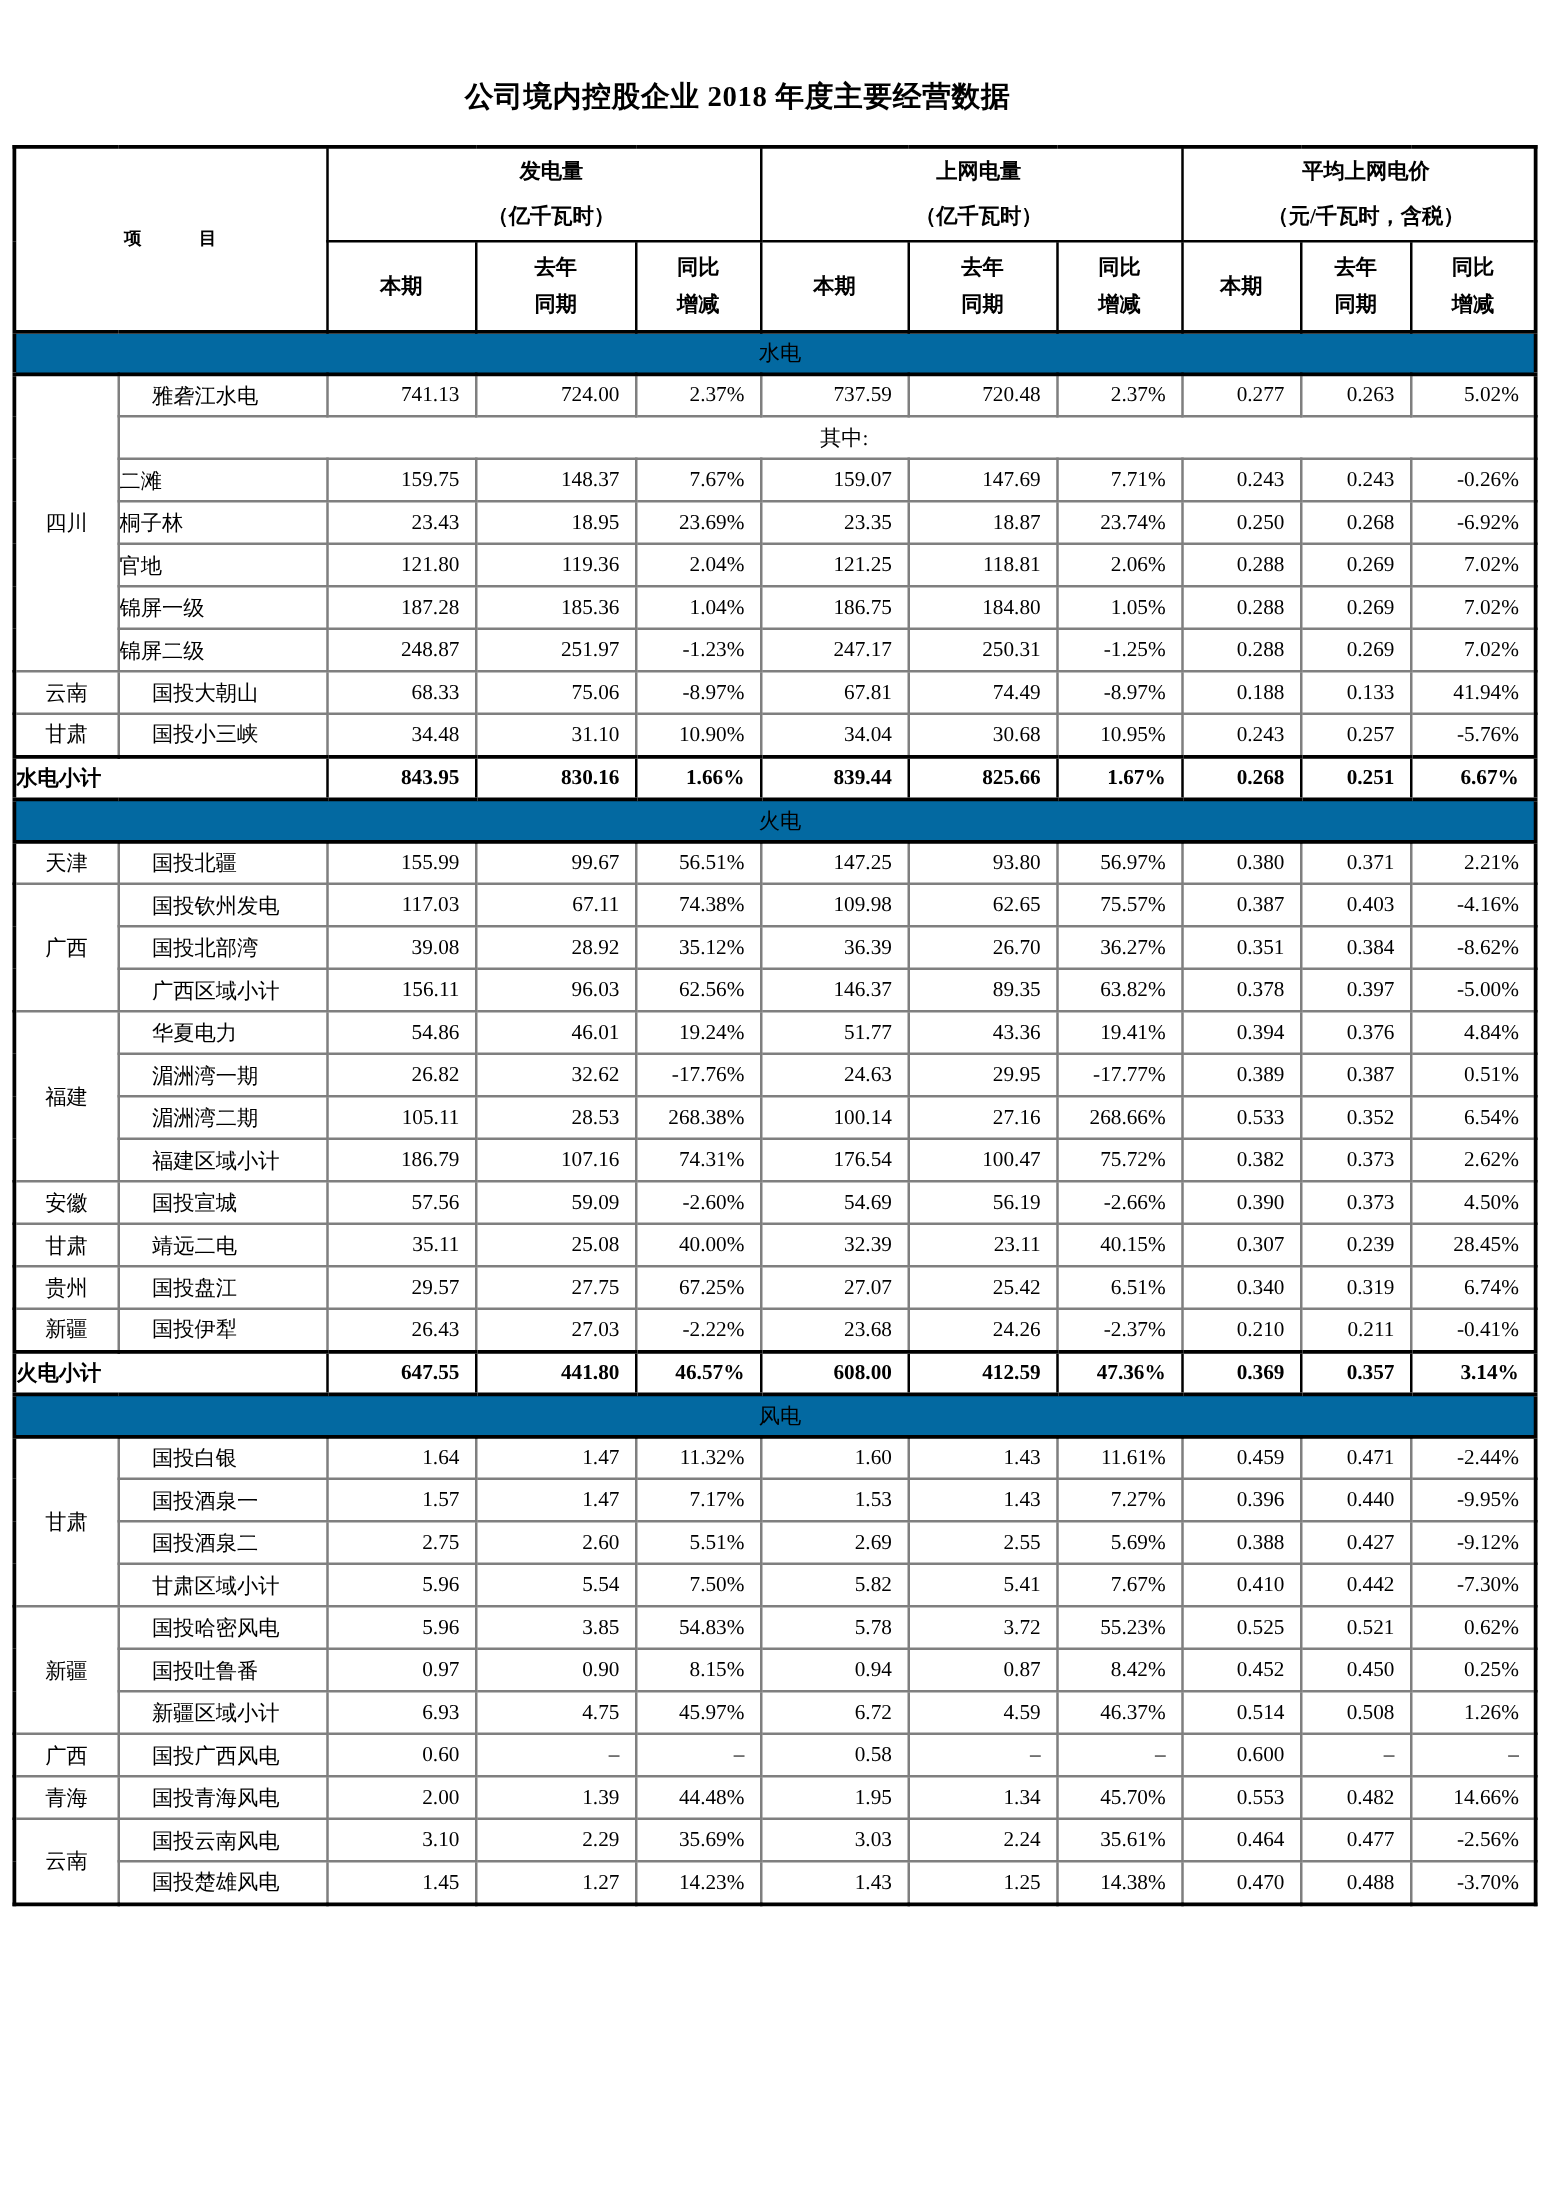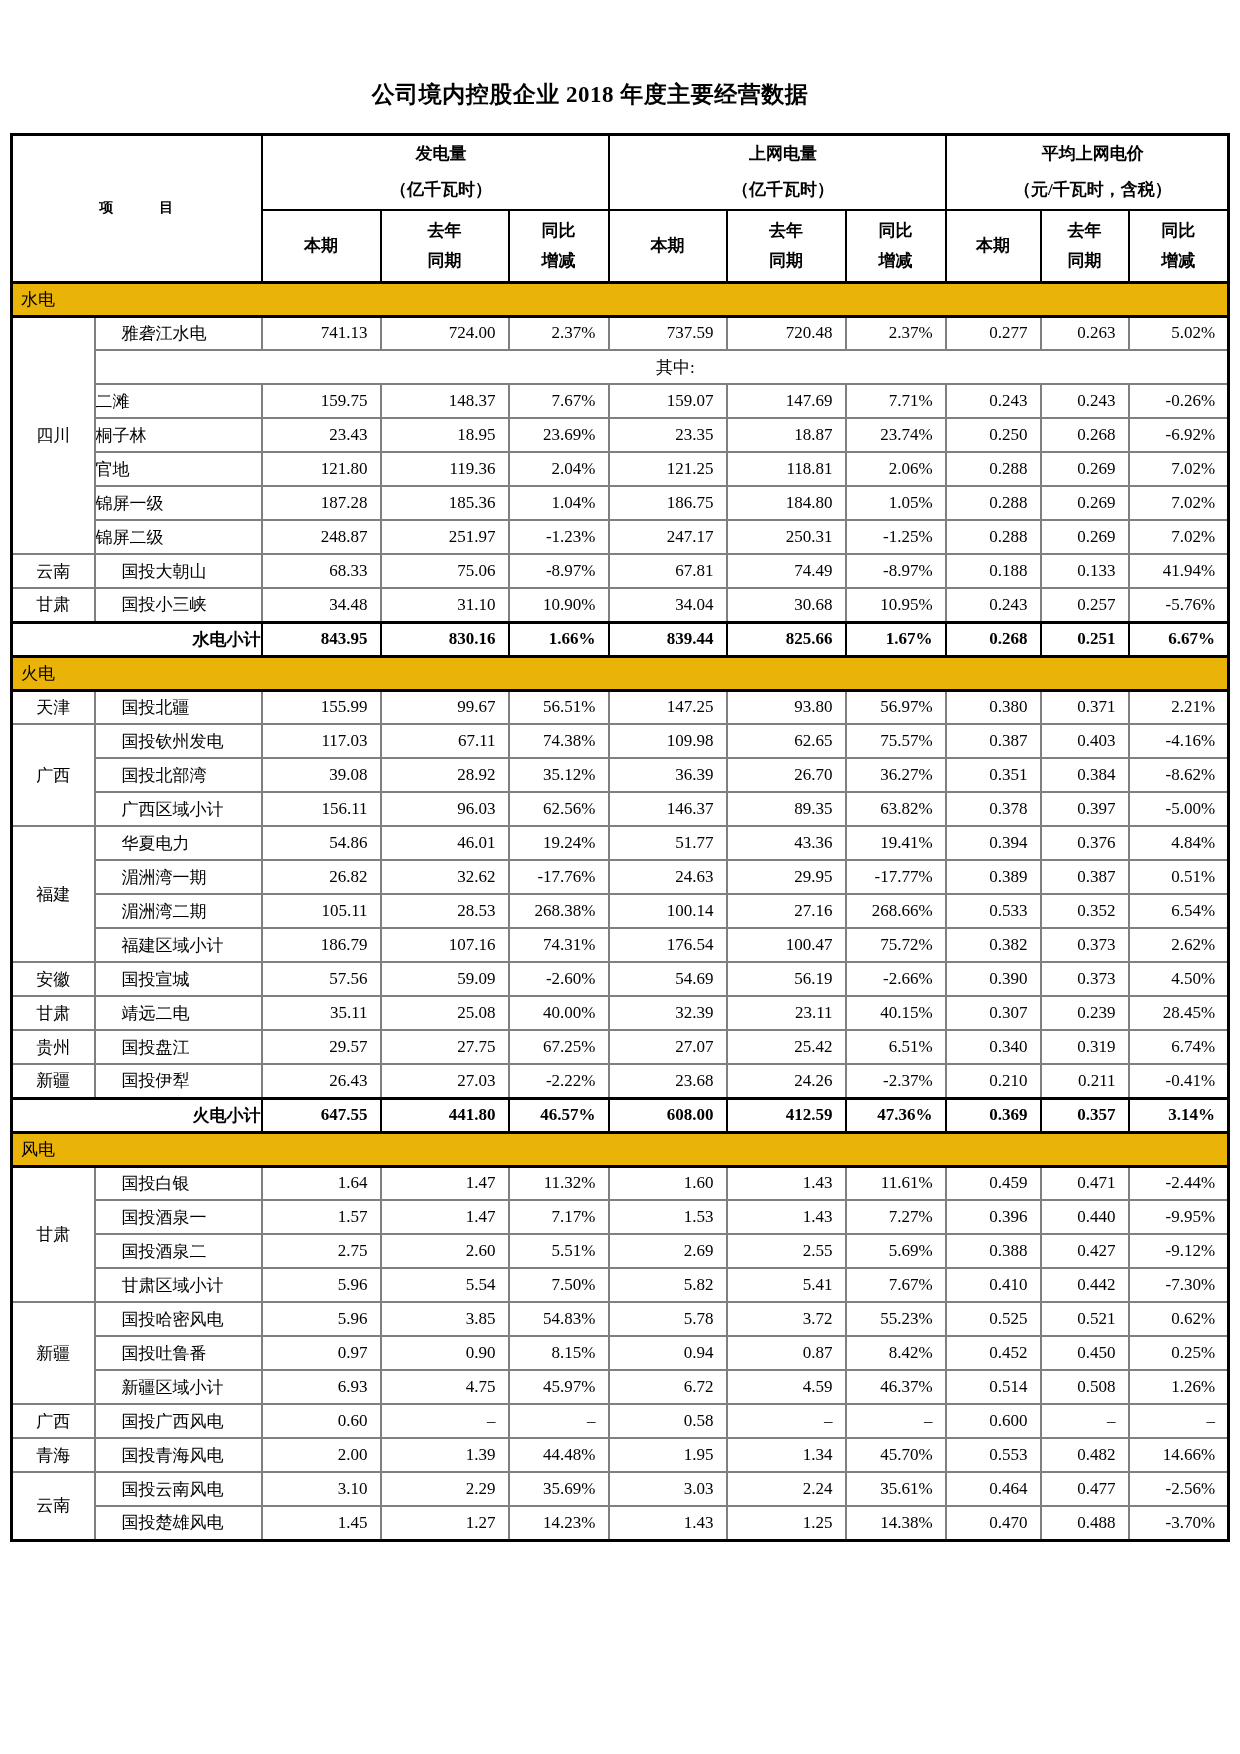--- a/index.html
+++ b/index.html
@@ -1,41 +1,41 @@
 <!DOCTYPE html>
 <html><head>
 <meta charset="utf-8">
 <style>
   * { box-sizing: border-box; }
   html,body { margin:0; padding:0; background:#ffffff; }
   body { font-family:"Liberation Serif","DejaVu Serif",serif; color:#000; }
   .page { position:relative; width:1240px; height:1754px; background:#fff; overflow:hidden; }
-  .title { margin-top:81px; width:1180px; text-align:center;
+  .title { margin-top:64px; width:1180px; text-align:center;
            font-size:23px; font-weight:bold; line-height:1.2; letter-spacing:0.5px; }
   table.main { border-collapse:collapse; table-layout:fixed; width:1217px;
                margin:24px 0 0 10px; border:3px solid #000; }
   th, td { border:2px solid #7f7f7f; padding:0; font-size:17px; overflow:hidden; }
   thead th { border-color:#000; font-weight:bold; text-align:center;
              vertical-align:middle; white-space:pre-line; }
   .th-item { font-size:14px; letter-spacing:1px; }
   .th-group { height:76px;padding-left:12px; }
   .g-label, .g-unit { text-align:center; line-height:36px; font-weight:bold; }
   .th-measure { height:72px; line-height:1.75; }
   tbody td { height:34px; vertical-align:middle; }
-  tr.section td { background:#eab308; border-color:#000;
-                  border-top-width:3px; border-bottom-width:3px; }
+  tr.section td { background:#0369a1; border-color:#000;
+                  border-top-width:3px; border-bottom-width:3px;text-align:center; }
   .td-section { padding-left:8px; }
   .td-region { text-align:center; }
   .td-company { padding-left:26px; text-align:left; }
   .td-company.align-right { padding-right:12px; padding-left:0; }
   .td-note { padding-left:28px; text-align:center; }
   .td-val { text-align:right; padding-right:12px; }
   tr.subtotal td { font-weight:bold; border-color:#000;
                    border-top-width:3px; border-bottom-width:3px; }
-  .td-subtotal-label { text-align:right; }
+  .td-subtotal-label { text-align:left; }
 </style>
 </head>
 <body>
 
 <div class="page">
   <div class="title">公司境内控股企业 2018 年度主要经营数据</div>
   <table class="main">
       <colgroup>
         <col style="width: 83px;">
         <col style="width: 167px;">

